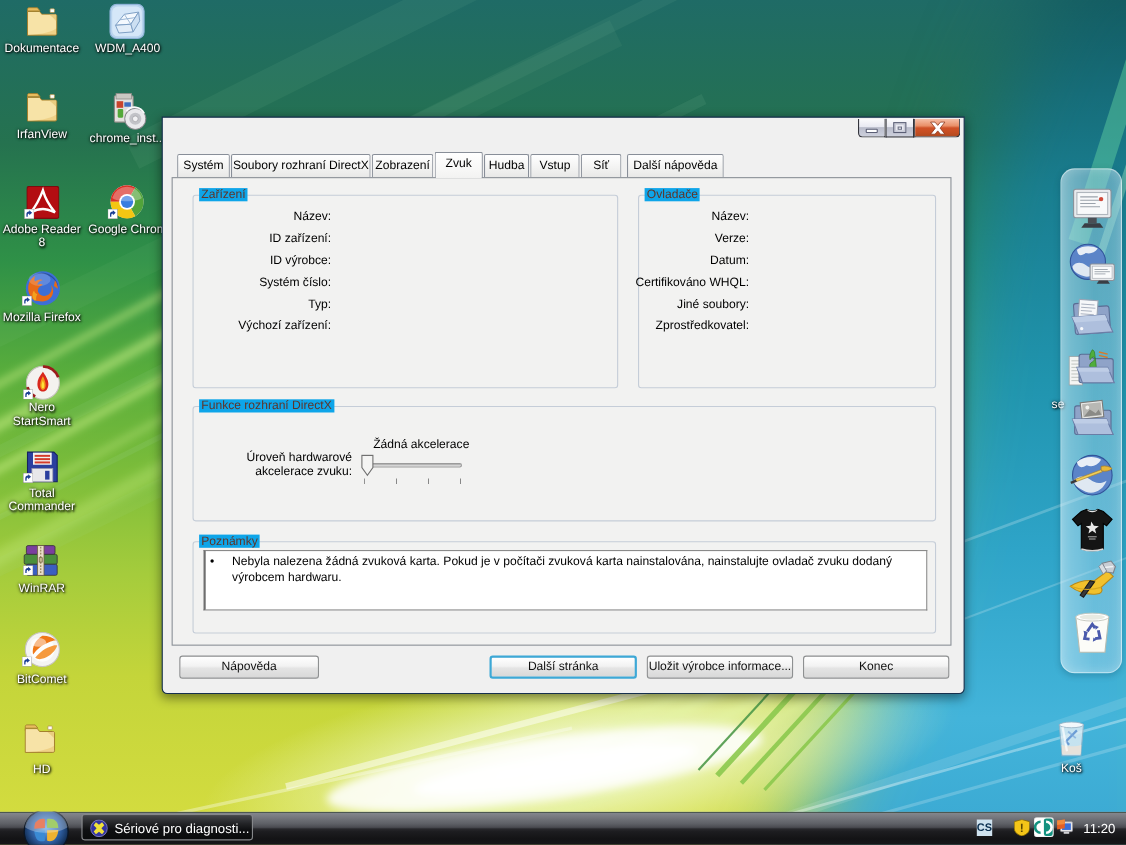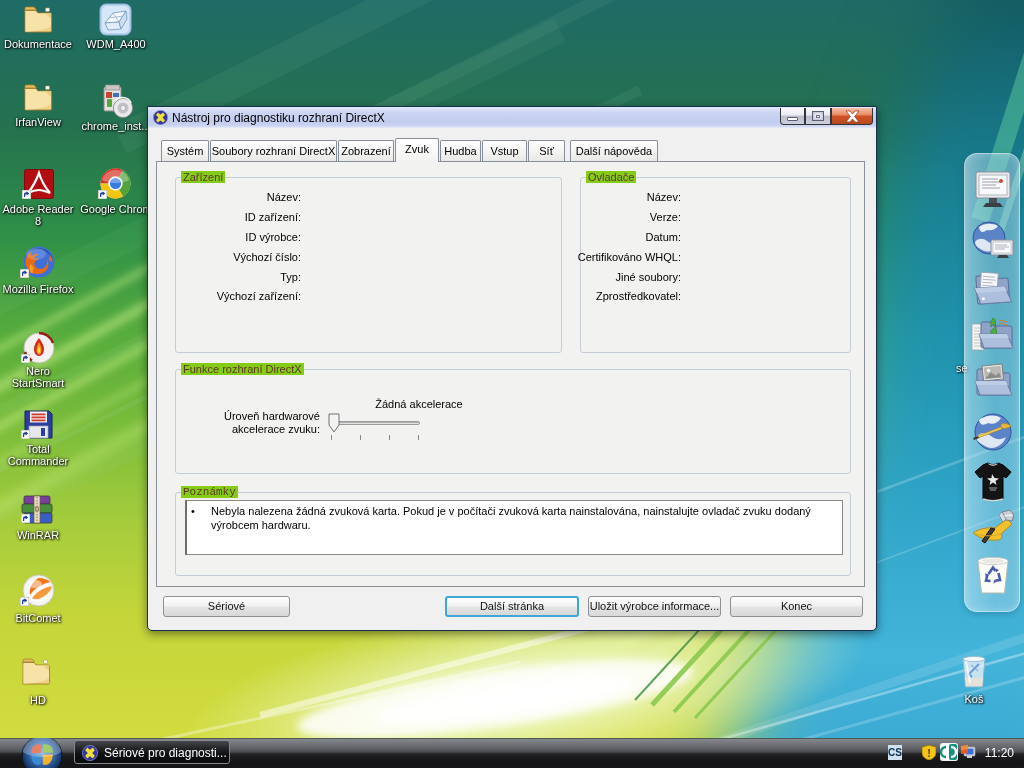--- a/index.html
+++ b/index.html
@@ -23,22 +23,22 @@
   background:linear-gradient(180deg,#f6c0a8 0%,#e98f68 40%,#cf5127 52%,#c64e22 75%,#b04a20 100%); }
 
 .tab { position:absolute; top:33px; height:21px; border:1px solid #888e98; border-bottom:none;
   border-radius:2px 2px 0 0; background:linear-gradient(180deg,#ffffff,#f2f2f1 60%,#e8e8e7);
   font-size:11px; color:#000; text-align:center; line-height:20px; }
 #tabsel { top:31px; height:24px; background:linear-gradient(180deg,#ffffff,#f7f7f6 70%,#f2f2f1); z-index:5;
   box-shadow:none; border-bottom:none; }
 #tabpage { position:absolute; left:8px; top:54px; width:709px; height:426px;
   border:1px solid #8a9097; background:#f2f2f1; }
 .grp { position:absolute; border:1px solid #c5cdd8; border-radius:3px; }
-.grplbl { position:absolute; font-size:11px; color:#5e352a; background:#84cc16; padding:0 2px; }
-.flabel { position:absolute; font-size:11px; color:#000; text-align:right;margin-left:36px; }
+.grplbl { position:absolute; font-size:11px; color:#5e352a; background:#0ea5e9; padding:0 2px; }
+.flabel { position:absolute; font-size:11px; color:#000; text-align:right; }
 .btn { position:absolute; height:21px; border:1px solid #8e9091; border-radius:3px;
   background:linear-gradient(180deg,#ffffff 0%,#f2f2f2 45%,#e4e4e4 55%,#d8d8d8 100%);
   font-size:11px; color:#111; text-align:center; line-height:19px; white-space:nowrap; overflow:hidden; }
 
 #taskbar { position:absolute; left:0; top:738px; width:1024px; height:30px;
   background:linear-gradient(180deg,#888b91 0%, #74767c 18%, #5e6066 36%, #4a4b51 47%, #27272b 52%, #1d1d20 60%, #131315 82%, #17171a 100%);
   box-shadow:inset 0 1px 0 rgba(20,40,20,0.5); }
 #taskbtn { position:absolute; left:74px; top:2px; width:156px; height:24px; border:1px solid #85878a; border-radius:3px;
   background:linear-gradient(180deg,#45474b 0%, #232427 35%, #0f1012 60%, #0a0b0c 100%);
   color:#fff; font-size:12px; }
@@ -393,27 +393,20 @@
    <path d="M 27.5 20 L 29 27 L 24.5 27.5"></path>
    <path d="M 19.5 28 L 15 27.5 L 16.5 21.5"></path>
   </g>
   <path d="M 24.5 15.5 L 28 17 L 25 19.5 Z" fill="#4a5aac"></path>
   <path d="M 26 28.5 L 22.5 30.5 L 23 26.5 Z" fill="#4a5aac"></path>
   <path d="M 15 24.5 L 14 20.5 L 18 21.5 Z" fill="#4a5aac"></path>
  </svg>
 </div>
 
 <div id="win">
- <div id="title">
-   <svg style="position:absolute;left:5px;top:3px" width="15" height="15" viewBox="0 0 16 16">
-     <circle cx="8" cy="8" r="7.6" fill="#3434a0" stroke="#8888cc" stroke-width="0.8"></circle>
-     <path d="M 3.2 5.2 L 5.2 2.6 L 8 4.8 L 10.8 2.6 L 12.8 5.2 L 10.2 8 L 12.8 10.8 L 10.8 13.4 L 8 11.2 L 5.2 13.4 L 3.2 10.8 L 5.8 8 Z" fill="#f0e13a"></path>
-   </svg>
-   <div class="txt">Nástroj pro diagnostiku rozhraní DirectX</div>
- </div>
  <div class="capbtn" id="btnmin">
         <div style="position:absolute;left:6px;top:9px;width:11px;height:4px;background:#fff;border:1px solid #5a5e75;border-radius:1px;"></div>
       </div>
  <div class="capbtn" id="btnmax">
         <div style="position:absolute;left:6px;top:3px;width:12px;height:10px;background:#e9eaf2;border:1px solid #5a5e75;box-shadow:inset 0 0 0 1.5px #c9cbd8;">
           <div style="position:absolute;left:2.5px;top:2.5px;width:4px;height:3px;border:1px solid #6a6e85;background:#fff;"></div>
         </div>
       </div>
  <div class="capbtn" id="btncls">
         <svg style="position:absolute;left:12px;top:2px" width="17" height="13" viewBox="0 0 17 13">
@@ -430,26 +423,26 @@
  <div class="tab" style="left:380px;width:37px;">Síť</div>
  <div class="tab" style="left:422px;width:88px;">Další nápověda</div>
 
  <div class="grp" style="left:27px;top:70px;width:387px;height:176px;"></div>
  <div class="grplbl" style="left:33px;top:64px;">Zařízení</div>
  <div class="grp" style="left:432px;top:70px;width:271px;height:176px;"></div>
  <div class="grplbl" style="left:438px;top:64px;">Ovladače</div>
  <div class="grp" style="left:27px;top:262px;width:676px;height:105px;"></div>
  <div class="grplbl" style="left:33px;top:256px;">Funkce rozhraní DirectX</div>
  <div class="grp" style="left:27px;top:385px;width:676px;height:84px;"></div>
- <div class="grplbl" style="left:33px;top:379px;font-family:Liberation Mono, monospace;">Poznámky</div>
+ <div class="grplbl" style="left:33px;top:379px;">Poznámky</div>
 
  <div class="flabel" style="right:575px;top:84px;">Název:</div>
  <div class="flabel" style="right:575px;top:104px;">ID zařízení:</div>
  <div class="flabel" style="right:575px;top:124px;">ID výrobce:</div>
- <div class="flabel" style="right:575px;top:144px;">Výchozí číslo:</div>
+ <div class="flabel" style="right:575px;top:144px;">Systém číslo:</div>
  <div class="flabel" style="right:575px;top:164px;">Typ:</div>
  <div class="flabel" style="right:575px;top:183px;">Výchozí zařízení:</div>
 
  <div class="flabel" style="right:195px;top:84px;">Název:</div>
  <div class="flabel" style="right:195px;top:104px;">Verze:</div>
  <div class="flabel" style="right:195px;top:124px;">Datum:</div>
  <div class="flabel" style="right:195px;top:144px;">Certifikováno WHQL:</div>
  <div class="flabel" style="right:195px;top:164px;">Jiné soubory:</div>
  <div class="flabel" style="right:195px;top:183px;">Zprostředkovatel:</div>
 
@@ -459,21 +452,21 @@
  <svg class="abs" style="left:179px;top:306px" width="14" height="22">
    <path d="M 2 1 L 12 1 L 12 12 L 7 19 L 2 12 Z" fill="#f4f4f3" stroke="#707070" stroke-width="1"></path>
  </svg>
  <div class="abs" style="left:183px;top:328px;width:90px;height:5px;
    background:repeating-linear-gradient(90deg,#888 0px,#888 1px,transparent 1px,transparent 29px);"></div>
 
  <div class="abs" style="left:37px;top:393px;width:658px;height:55px;background:#fff;border:1px solid #8a8a8a;border-left:2px solid #6e6e6e;border-top-width:1px;"></div>
  <div class="abs" style="left:43px;top:398px;font-size:11px;color:#000;">•</div>
  <div class="abs" style="left:63px;top:398px;font-size:11px;color:#000;line-height:13.5px;">Nebyla nalezena žádná zvuková karta. Pokud je v počítači zvuková karta nainstalována, nainstalujte ovladač zvuku dodaný<br>výrobcem hardwaru.</div>
 
- <div class="btn" style="left:15px;top:489px;width:127px;">Sériové</div>
+ <div class="btn" style="left:15px;top:489px;width:127px;">Nápověda</div>
  <div class="btn" style="left:297px;top:489px;width:134px;border:2px solid #3da8d6;line-height:17px;">Další stránka</div>
  <div class="btn" style="left:440px;top:489px;width:133px;">Uložit výrobce informace...</div>
  <div class="btn" style="left:582px;top:489px;width:133px;">Konec</div>
 </div>
 
 <div id="taskbar">
  <div id="taskbtn">
    <svg style="position:absolute;left:7px;top:4px" width="16" height="16" viewBox="0 0 16 16">
      <circle cx="8" cy="8" r="7.6" fill="#3434a0" stroke="#8888cc" stroke-width="0.8"></circle>
      <path d="M 3.2 5.2 L 5.2 2.6 L 8 4.8 L 10.8 2.6 L 12.8 5.2 L 10.2 8 L 12.8 10.8 L 10.8 13.4 L 8 11.2 L 5.2 13.4 L 3.2 10.8 L 5.8 8 Z" fill="#f0e13a"></path>

